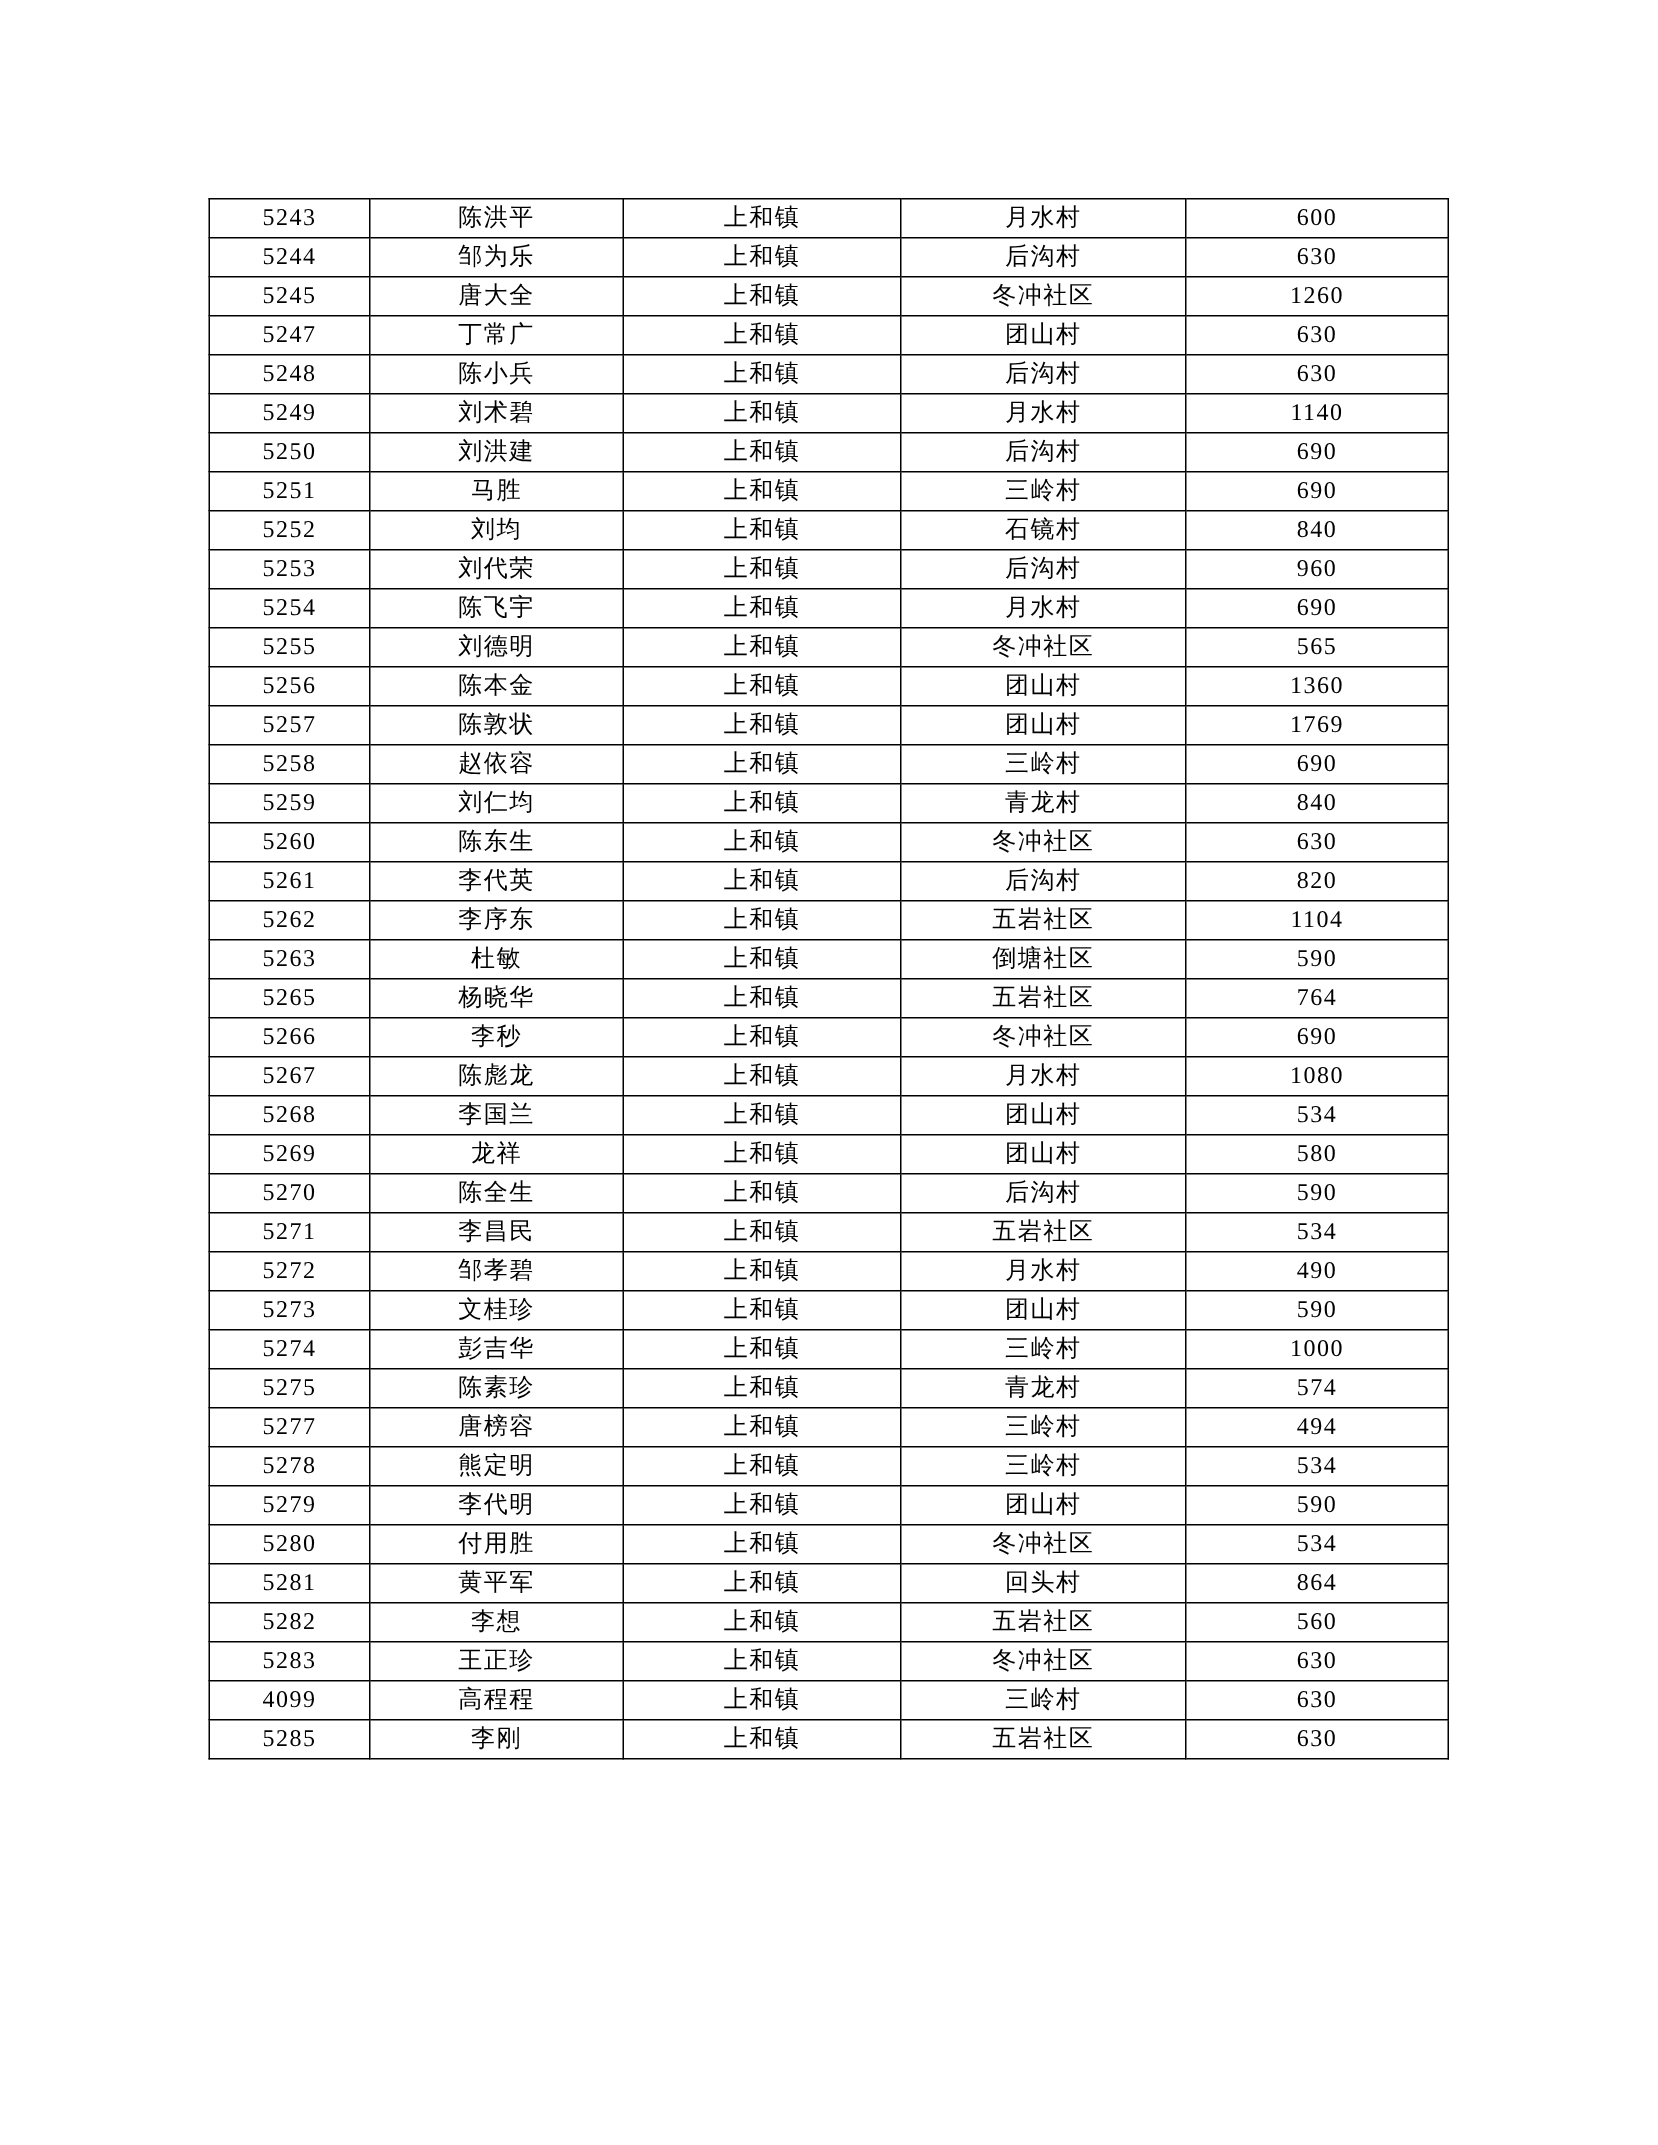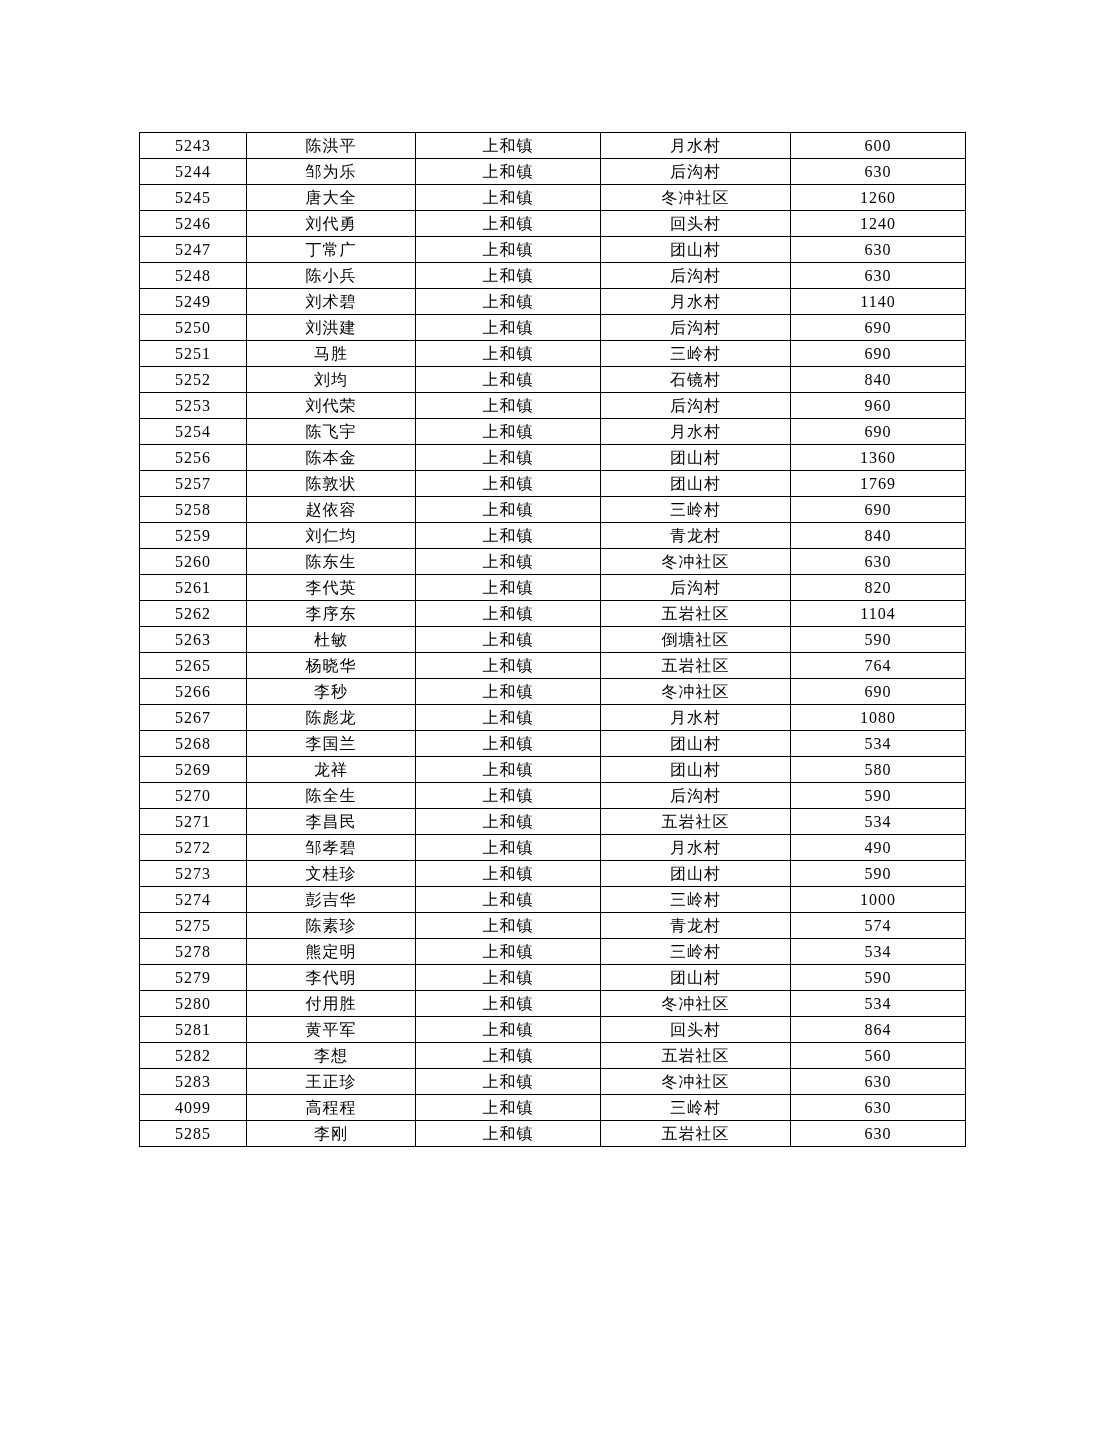--- a/index.html
+++ b/index.html
@@ -74,27 +74,20 @@
           <td>630</td>
         </tr>
         <tr>
           <td>5245</td>
           <td>唐大全</td>
           <td>上和镇</td>
           <td>冬冲社区</td>
           <td>1260</td>
         </tr>
         <tr>
-          <td>5246</td>
-          <td>刘代勇</td>
-          <td>上和镇</td>
-          <td>回头村</td>
-          <td>1240</td>
-        </tr>
-        <tr>
           <td>5247</td>
           <td>丁常广</td>
           <td>上和镇</td>
           <td>团山村</td>
           <td>630</td>
         </tr>
         <tr>
           <td>5248</td>
           <td>陈小兵</td>
           <td>上和镇</td>
@@ -137,20 +130,27 @@
           <td>960</td>
         </tr>
         <tr>
           <td>5254</td>
           <td>陈飞宇</td>
           <td>上和镇</td>
           <td>月水村</td>
           <td>690</td>
         </tr>
         <tr>
+          <td>5255</td>
+          <td>刘德明</td>
+          <td>上和镇</td>
+          <td>冬冲社区</td>
+          <td>565</td>
+        </tr>
+        <tr>
           <td>5256</td>
           <td>陈本金</td>
           <td>上和镇</td>
           <td>团山村</td>
           <td>1360</td>
         </tr>
         <tr>
           <td>5257</td>
           <td>陈敦状</td>
           <td>上和镇</td>
@@ -268,20 +268,27 @@
           <td>上和镇</td>
           <td>三岭村</td>
           <td>1000</td>
         </tr>
         <tr>
           <td>5275</td>
           <td>陈素珍</td>
           <td>上和镇</td>
           <td>青龙村</td>
           <td>574</td>
+        </tr>
+        <tr>
+          <td>5277</td>
+          <td>唐榜容</td>
+          <td>上和镇</td>
+          <td>三岭村</td>
+          <td>494</td>
         </tr>
         <tr>
           <td>5278</td>
           <td>熊定明</td>
           <td>上和镇</td>
           <td>三岭村</td>
           <td>534</td>
         </tr>
         <tr>
           <td>5279</td>

